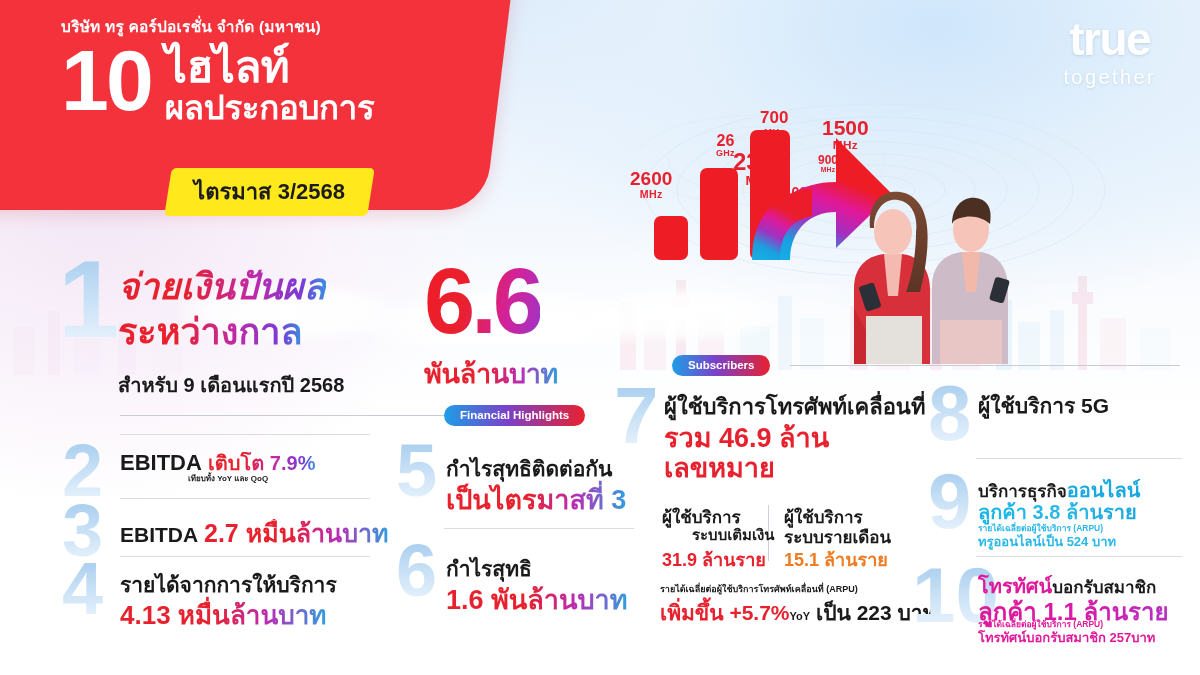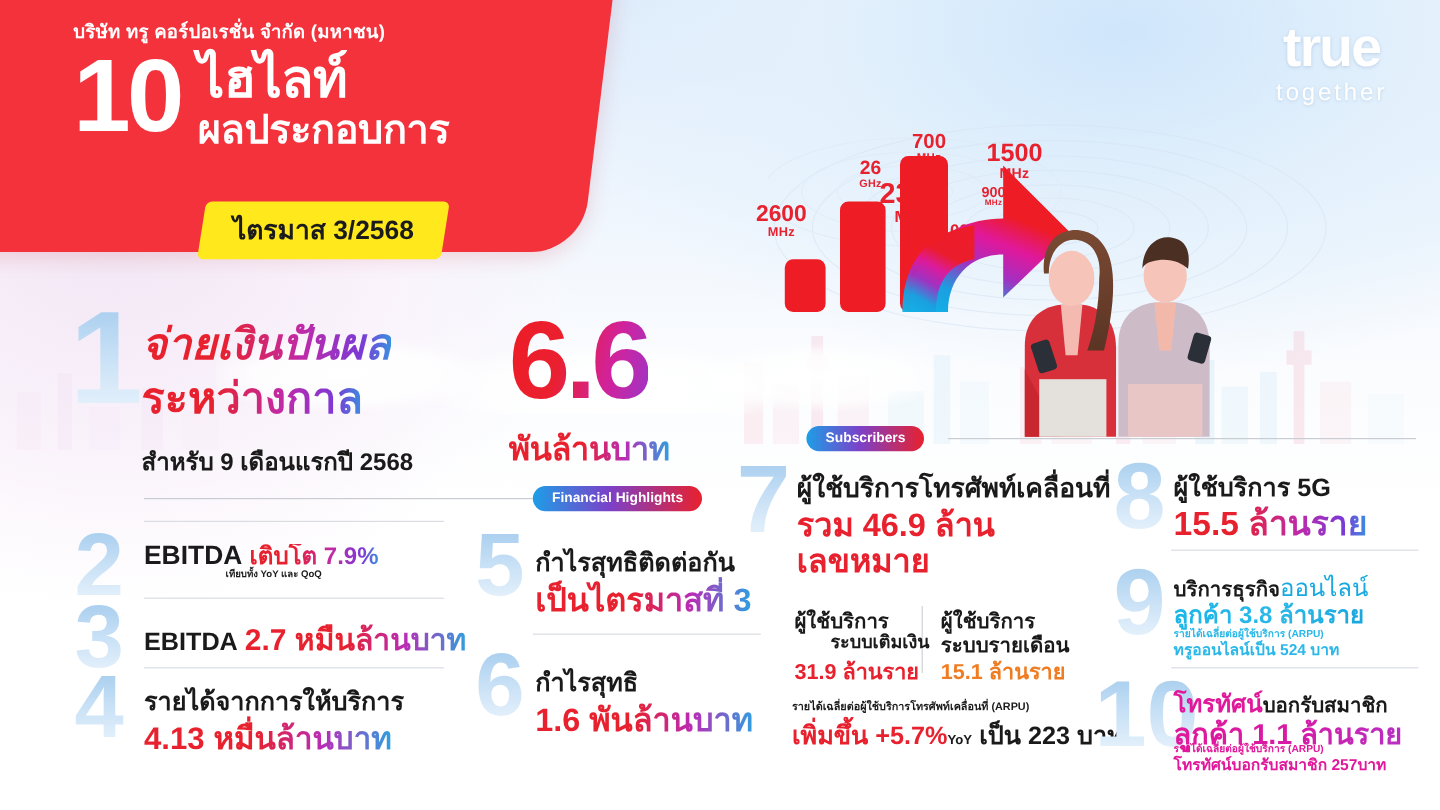--- a/index.html
+++ b/index.html
@@ -106,21 +106,21 @@
     background:linear-gradient(180deg,#a6cdee 0%, #c9e1f6 50%, #e8f3fc 100%);
     -webkit-background-clip:text; background-clip:text; color:transparent;
     user-select:none;
   }
   .rule{ position:absolute; height:1px; background:#d9dce1; }
 
   .ln{ position:absolute; white-space:nowrap; }
   .blk{ color:#1a1a1a; font-weight:700; }
   .red{ color:#e8212e; font-weight:800; }
   .orng{ color:#f07c22; font-weight:800; }
-  .cyan{ color:#18a9e0; font-weight:400; }
+  .cyan{ color:#18a9e0; font-weight:700; }
   .cyan2{ color:#2bb8e8; font-weight:700; }
   .mag{ color:#e0189b; font-weight:800; }
   .tiny{ font-size:8px; font-weight:700; letter-spacing:0; }
 
   .grad-rp{
     background:linear-gradient(90deg,#e8212e 0%, #e8212e 32%, #c02aa8 64%, #7b3ad6 88%, #3a8fe0 100%);
     -webkit-background-clip:text; background-clip:text; color:transparent;
     font-weight:800;
   }
   .grad-rb{
@@ -369,21 +369,20 @@
   <div class="ln blk" style="left:784px;top:523px;font-size:17px;">ระบบรายเดือน</div>
   <div class="ln orng" style="left:784px;top:545px;font-size:18px;">15.1 ล้านราย</div>
 
   <div class="ln blk tiny" style="left:660px;top:582px;font-size:9px;">รายได้เฉลี่ยต่อผู้ใช้บริการโทรศัพท์เคลื่อนที่ (ARPU)</div>
   <div class="ln" style="left:660px;top:596px;font-size:21px;">
     <span class="red">เพิ่มขึ้น +5.7%</span><span class="blk" style="font-size:11px;">YoY</span> <span class="blk">เป็น 223 บาท</span>
   </div>
 
   <div class="ghost" style="left:928px;top:380px;font-size:78px;">8</div>
   <div class="ln blk" style="left:978px;top:389px;font-size:21px;">ผู้ใช้บริการ 5G</div>
-  <div class="ln grad-rp" style="left:978px;top:414px;font-size:28px;">15.5 ล้านราย</div>
 
   <div class="rule" style="left:976px;top:458px;width:206px;"></div>
   <div class="ghost" style="left:928px;top:468px;font-size:78px;">9</div>
   <div class="ln" style="left:978px;top:474px;font-size:17px;">
     <span class="blk">บริการธุรกิจ</span><span class="cyan" style="font-size:20px;">ออนไลน์</span>
   </div>
   <div class="ln grad-ct" style="left:978px;top:496px;font-size:20px;text-align:right;">ลูกค้า 3.8 ล้านราย</div>
   <div class="ln cyan2 tiny" style="left:978px;top:521px;font-size:8.5px;">รายได้เฉลี่ยต่อผู้ใช้บริการ (ARPU)</div>
   <div class="ln cyan2" style="left:978px;top:531px;font-size:13px;">ทรูออนไลน์เป็น 524 บาท</div>
 

